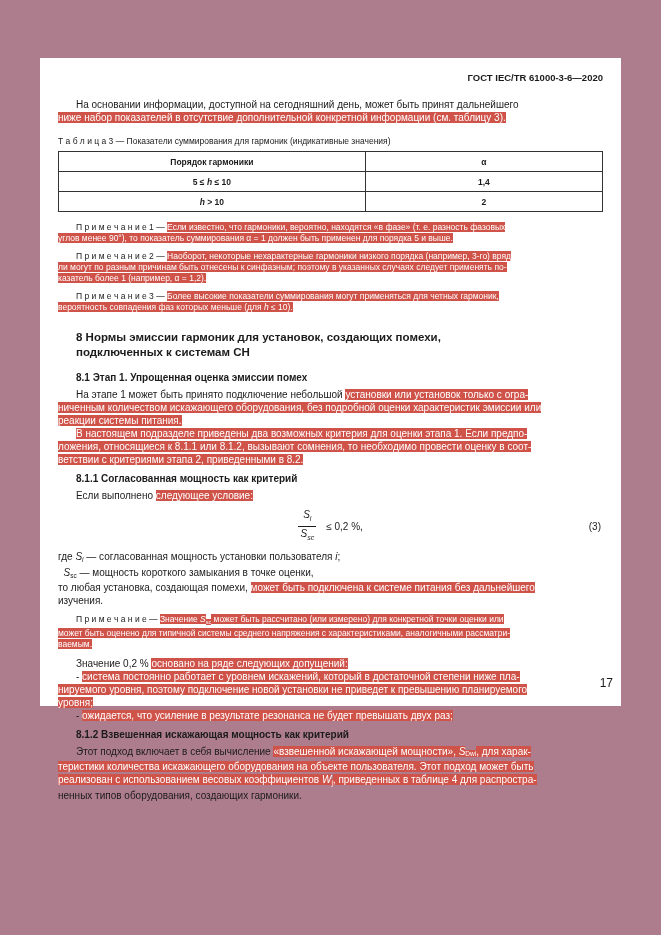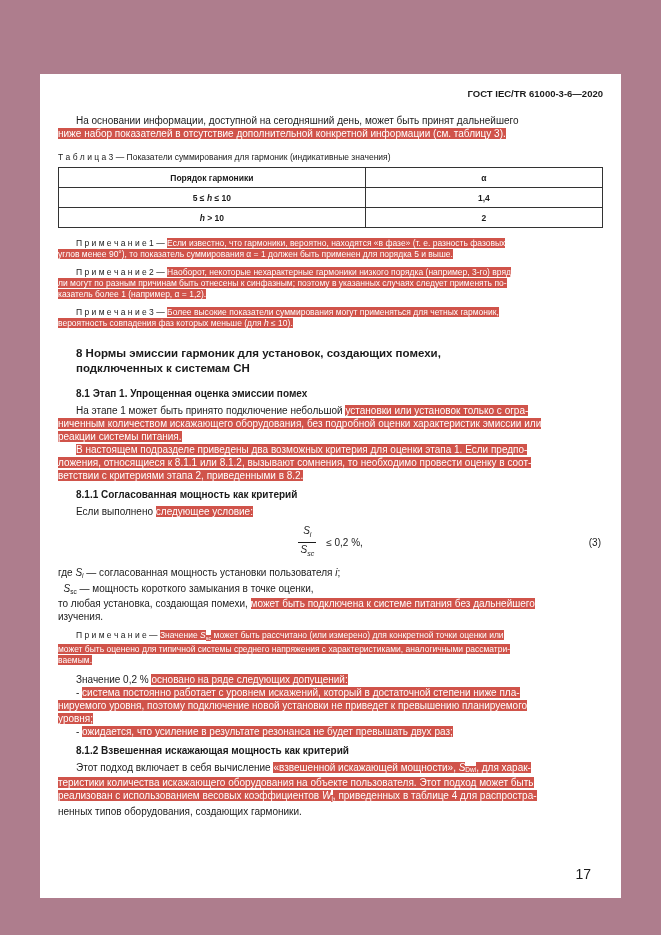--- a/index.html
+++ b/index.html
@@ -12,26 +12,25 @@
     background: var(--canvas-bg, #ae7d8d);
     font-family: "Liberation Sans", sans-serif;
     position: relative;
     overflow: hidden;
   }
   .page {
     position: absolute;
     left: 40px;
     top: 58px;
     width: 581px;
-    height: 824px;
+    height: 648px;
     box-sizing: border-box;
     background: var(--page-bg, #ffffff);
     color: var(--text, #1b1b1b);
     padding: 14px 18px 0 18px;
-    margin-top: 16px;
   }
   .doc-header {
     text-align: right;
     font-weight: bold;
     font-size: 9.5px;
     margin-bottom: 15px;
   }
   p { margin: 0; }
   .body {
     font-size: 10px;
@@ -117,23 +116,23 @@
   }
   .rel { margin-left: 7px; vertical-align: middle; }
   .eqno {
     position: absolute;
     right: 2px;
     top: 50%;
     transform: translateY(-50%);
   }
   .page-num {
     position: absolute;
-    right: 30px;
+    right: 8px;
     bottom: 16px;
-    font-size: 14px;
+    font-size: 12px;
   }
 </style>
 </head>
 <body>
 
 <div class="canvas">
   <div class="page">
 
     <div class="doc-header">
       <span>ГОСТ IEC/TR 61000-3-6—2020</span>

